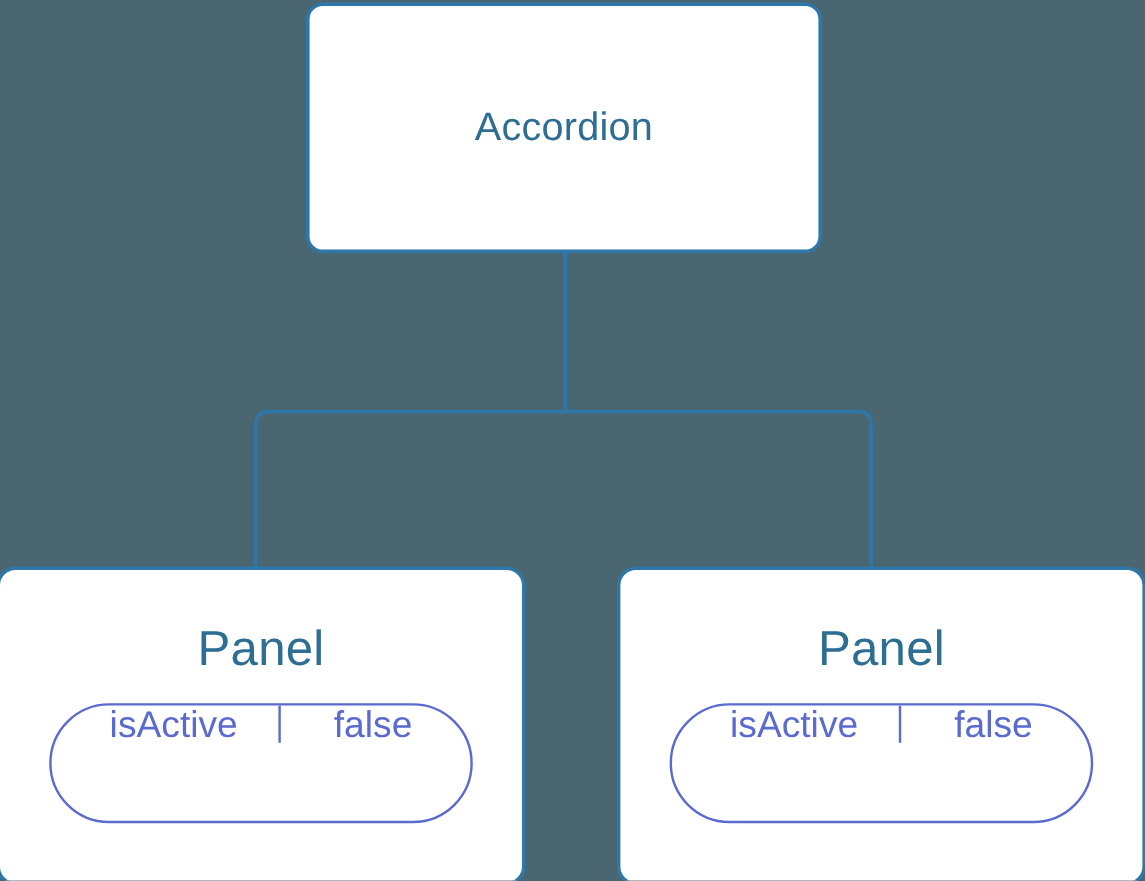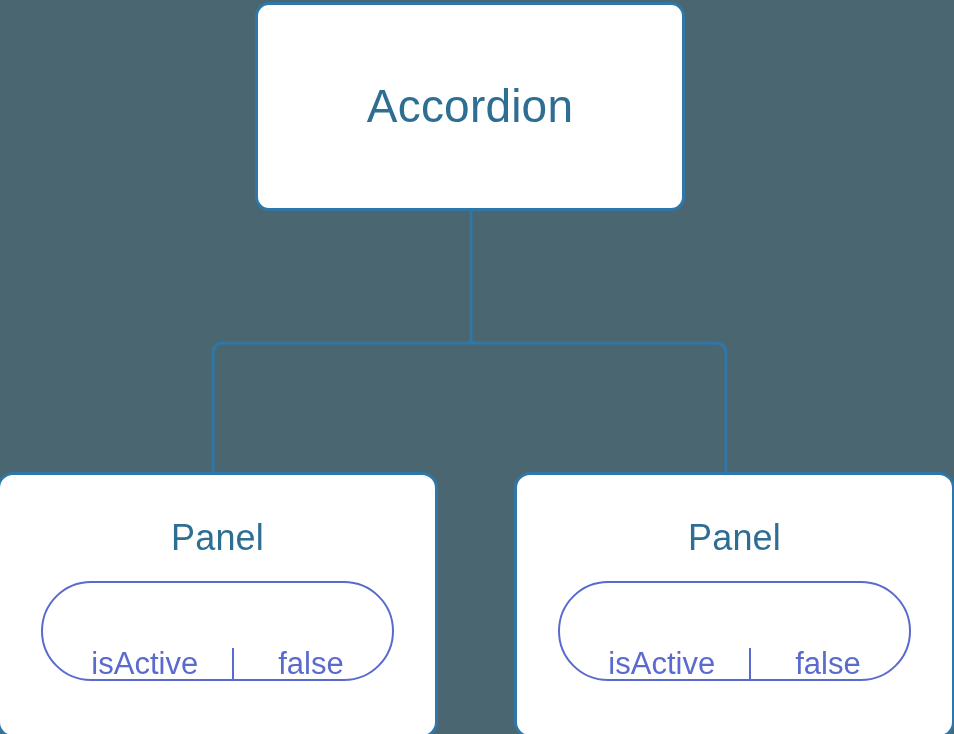--- a/index.html
+++ b/index.html
@@ -48,49 +48,49 @@
   .node-root {
     left: 255px;
     top: 2px;
     width: 430px;
     height: 209px;
     border-radius: 14px;
   }
 
   .node-title {
     color: #2E6E93;
-    font-size: 46px;
+    font-size: 33px;
     line-height: 1.05;
     font-weight: 400;
     letter-spacing: 0.2px;
     white-space: nowrap;
     user-select: none;
   }
 
   .node-panel {
     width: 441px;
     height: 266px;
     top: 472px;
     justify-content: flex-start;
     padding-top: 44px;
     border-radius: 16px;
   }
 
   .node-panel .node-title {
-    font-size: 36px;
+    font-size: 41px;
   }
 
   .panel-left  { left: -3px; }
   .panel-right { left: 514px; }
 
   
   .state-pill {
     margin-top: 24px;
     display: flex;
-    align-items: flex-end;
+    align-items: flex-start;
     box-sizing: border-box;
     height: 100px;
     border: 2px solid #5B6ACF;
     border-radius: 50px;
     overflow: hidden;
     background: transparent;
   }
 
   .pill-key,
   .pill-val {

